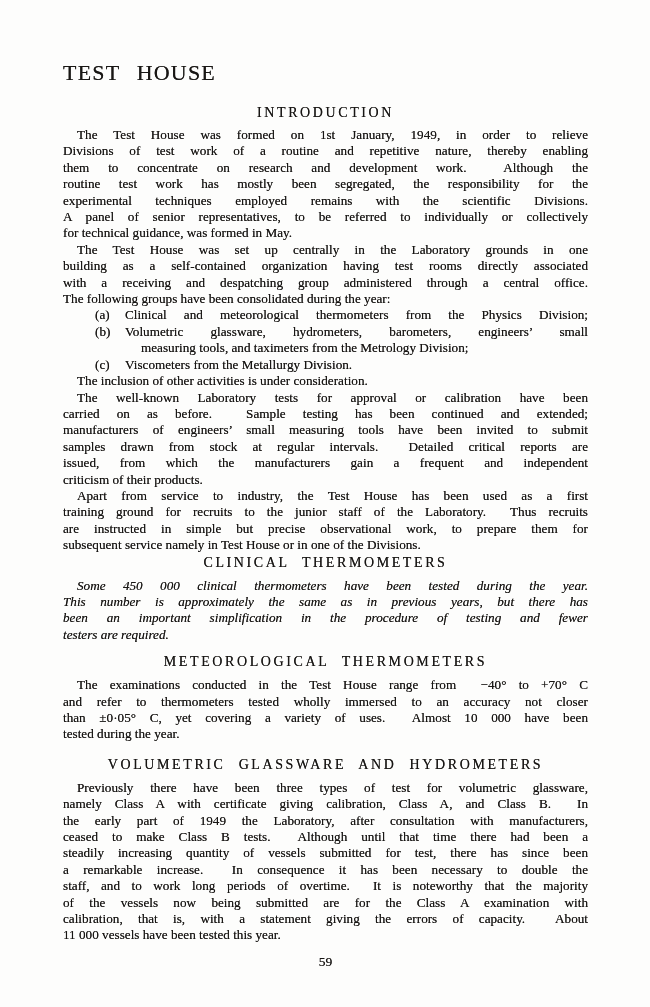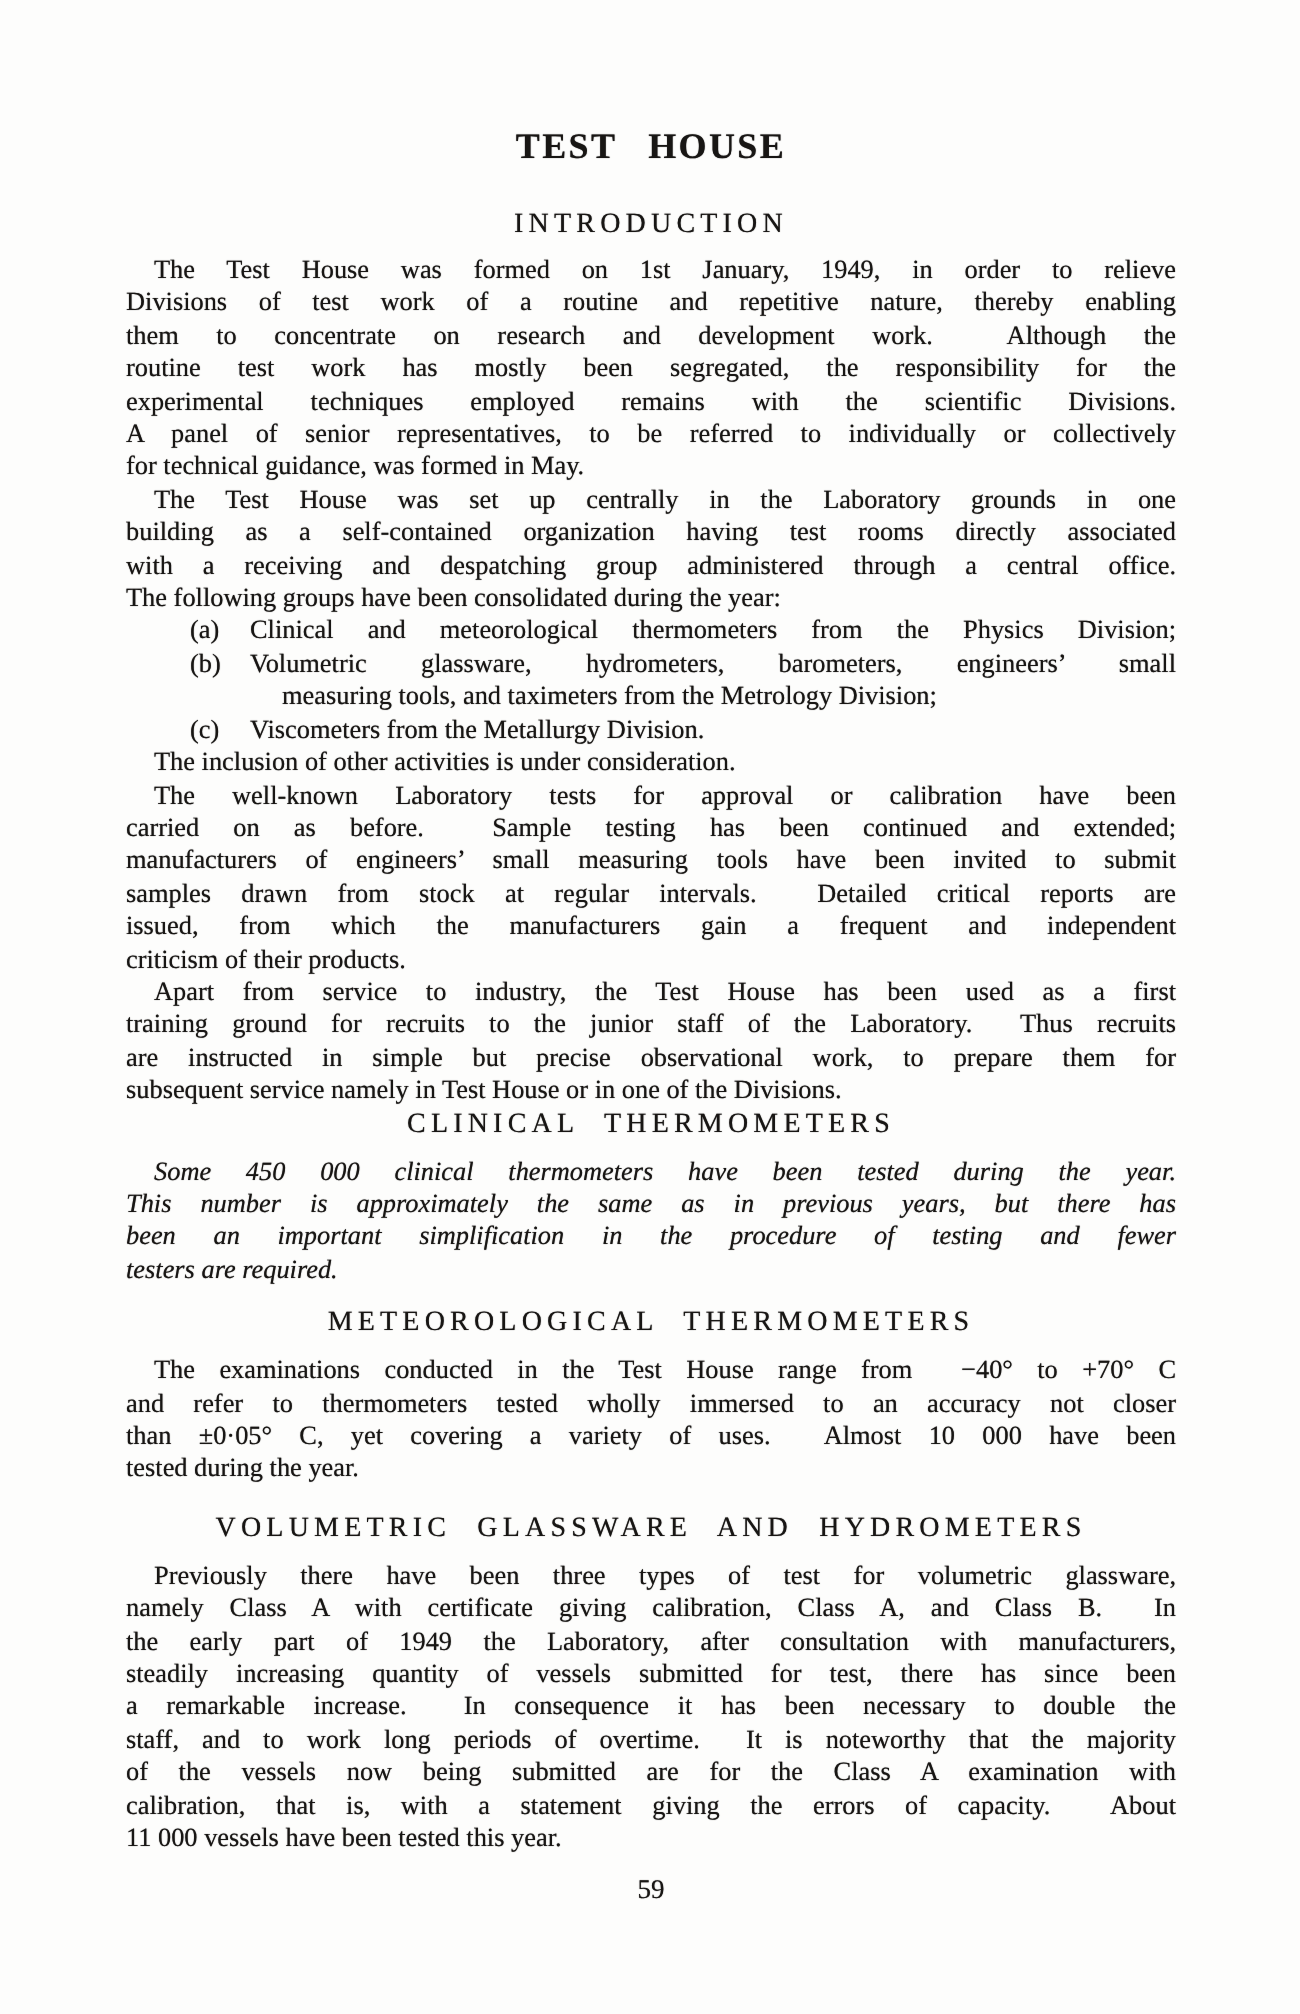--- a/index.html
+++ b/index.html
@@ -10,24 +10,24 @@
     background: #fdfdfc;
     overflow: hidden;
     font-family: "Liberation Serif", serif;
     color: #181614;
     text-shadow: 0 0 0.5px rgba(20,18,16,0.75);
   }
   .content { margin-left: 63px; width: 525px; }
 
   .title {
     margin: 64px 0 0 0;
-    text-align: center;
-    font-size: 18px;
+    text-align: left;
+    font-size: 22px;
     line-height: 18px;
-    font-weight: bold;
+    font-weight: normal;
     letter-spacing: 1.2px;
     word-spacing: 10px;
   }
   .crosshead {
     margin: 0;
     text-align: center;
     font-size: 14px;
     line-height: 11px;
     font-weight: normal;
     letter-spacing: 2.6px;
@@ -150,20 +150,21 @@
       <span class="ln">than ±0·05° C, yet covering a variety of uses.&nbsp; Almost 10&nbsp;000 have been</span>
       <span class="ln last">tested during the year.</span>
     </div>
 
     <h2 class="crosshead" id="h-vol">VOLUMETRIC GLASSWARE AND HYDROMETERS</h2>
 
     <div class="para" id="p8">
       <span class="ln ind">Previously there have been three types of test for volumetric glassware,</span>
       <span class="ln">namely Class A with certificate giving calibration, Class A, and Class B.&nbsp; In</span>
       <span class="ln">the early part of 1949 the Laboratory, after consultation with manufacturers,</span>
+      <span class="ln">ceased to make Class B tests.&nbsp; Although until that time there had been a</span>
       <span class="ln">steadily increasing quantity of vessels submitted for test, there has since been</span>
       <span class="ln">a remarkable increase.&nbsp; In consequence it has been necessary to double the</span>
       <span class="ln">staff, and to work long periods of overtime.&nbsp; It is noteworthy that the majority</span>
       <span class="ln">of the vessels now being submitted are for the Class A examination with</span>
       <span class="ln">calibration, that is, with a statement giving the errors of capacity.&nbsp; About</span>
       <span class="ln last">11&nbsp;000 vessels have been tested this year.</span>
     </div>
 
     <div class="pageno">59</div>
 

